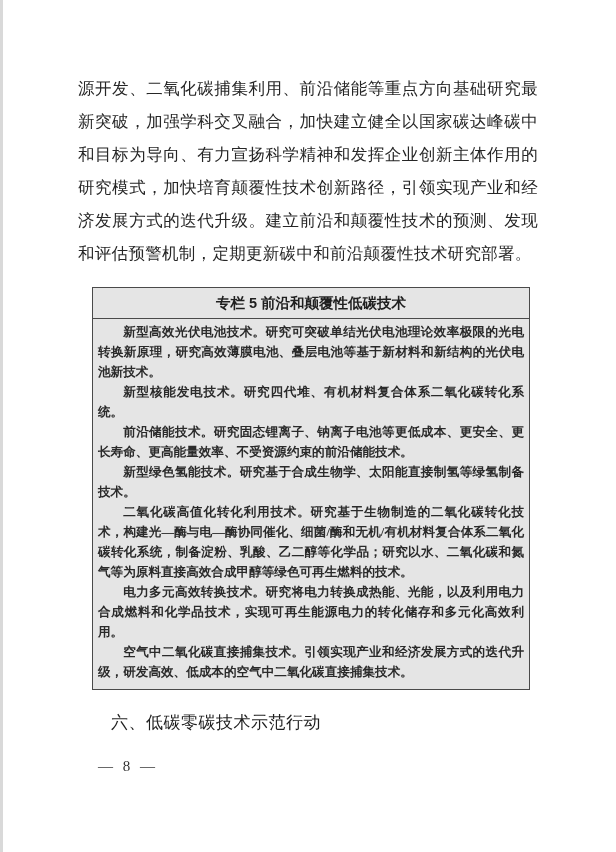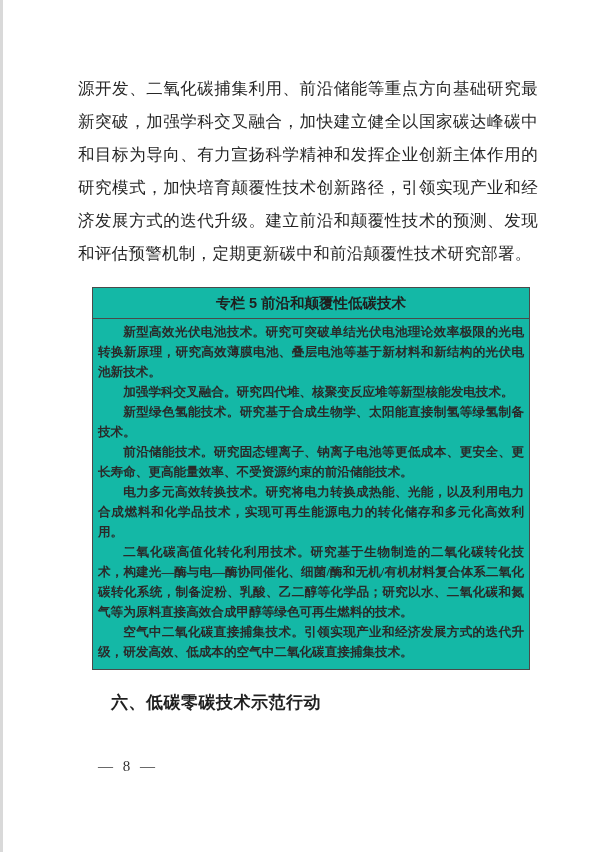--- a/index.html
+++ b/index.html
@@ -28,21 +28,21 @@
     text-align:justify;
     letter-spacing:0.3px;
     color:#262626;
   }
   .body-para.indent { text-indent:2em; }
   .column-box {
     box-sizing:border-box;
     width:438px;
     margin:17px 0 0 14px;
     border:1px solid #4a4a4a;
-    background:#14b8a6;
+    background:#e5e5e5;
   }
   .column-box-title {
     font-size:14.5px;
     font-weight:bold;
     text-align:center;
     padding:6px 0 5px 0;
     border-bottom:1px solid #4a4a4a;
     color:#1f1f1f;
     font-family:"Liberation Sans","DejaVu Sans",sans-serif;
   }
@@ -54,21 +54,21 @@
     font-size:12.6px;
     line-height:20px;
     text-align:justify;
     text-indent:2em;
     color:#2a2a2a;
     font-weight:bold;
   }
   .section-heading {
     margin:21px 0 0 33px;
     font-size:17px;
-    font-weight:bold;
+    font-weight:normal;
     color:#1f1f1f;
     font-family:"Liberation Sans","DejaVu Sans",sans-serif;
     letter-spacing:0.5px;
   }
   .after-heading {
     margin-top:7px;
   }
   .page-footer {
     position:absolute;
     left:98px; top:758px;
@@ -84,25 +84,25 @@
   <div class="scan-edge"></div>
 
   <div class="content">
 
     <p class="body-para">源开发、二氧化碳捕集利用、前沿储能等重点方向基础研究最新突破，加强学科交叉融合，加快建立健全以国家碳达峰碳中和目标为导向、有力宣扬科学精神和发挥企业创新主体作用的研究模式，加快培育颠覆性技术创新路径，引领实现产业和经济发展方式的迭代升级。建立前沿和颠覆性技术的预测、发现和评估预警机制，定期更新碳中和前沿颠覆性技术研究部署。</p>
 
     <div class="column-box">
       <div class="column-box-title">专栏 5 前沿和颠覆性低碳技术</div>
       <div class="column-box-body">
         <p>新型高效光伏电池技术。研究可突破单结光伏电池理论效率极限的光电转换新原理，研究高效薄膜电池、叠层电池等基于新材料和新结构的光伏电池新技术。</p>
-        <p>加强学科交叉融合。研究四代堆、核聚变反应堆等新型核能发电技术。</p>
+        <p>新型核能发电技术。研究四代堆、有机材料复合体系二氧化碳转化系统。</p>
+        <p>前沿储能技术。研究固态锂离子、钠离子电池等更低成本、更安全、更长寿命、更高能量效率、不受资源约束的前沿储能技术。</p>
         <p>新型绿色氢能技术。研究基于合成生物学、太阳能直接制氢等绿氢制备技术。</p>
-        <p>前沿储能技术。研究固态锂离子、钠离子电池等更低成本、更安全、更长寿命、更高能量效率、不受资源约束的前沿储能技术。</p>
+        <p>二氧化碳高值化转化利用技术。研究基于生物制造的二氧化碳转化技术，构建光—酶与电—酶协同催化、细菌/酶和无机/有机材料复合体系二氧化碳转化系统，制备淀粉、乳酸、乙二醇等化学品；研究以水、二氧化碳和氮气等为原料直接高效合成甲醇等绿色可再生燃料的技术。</p>
         <p>电力多元高效转换技术。研究将电力转换成热能、光能，以及利用电力合成燃料和化学品技术，实现可再生能源电力的转化储存和多元化高效利用。</p>
-        <p>二氧化碳高值化转化利用技术。研究基于生物制造的二氧化碳转化技术，构建光—酶与电—酶协同催化、细菌/酶和无机/有机材料复合体系二氧化碳转化系统，制备淀粉、乳酸、乙二醇等化学品；研究以水、二氧化碳和氮气等为原料直接高效合成甲醇等绿色可再生燃料的技术。</p>
         <p>空气中二氧化碳直接捕集技术。引领实现产业和经济发展方式的迭代升级，研发高效、低成本的空气中二氧化碳直接捕集技术。</p>
       </div>
     </div>
 
     <div class="section-heading">六、低碳零碳技术示范行动</div>
 
 
   </div>
 
   <div class="page-footer">— 8 —</div>

